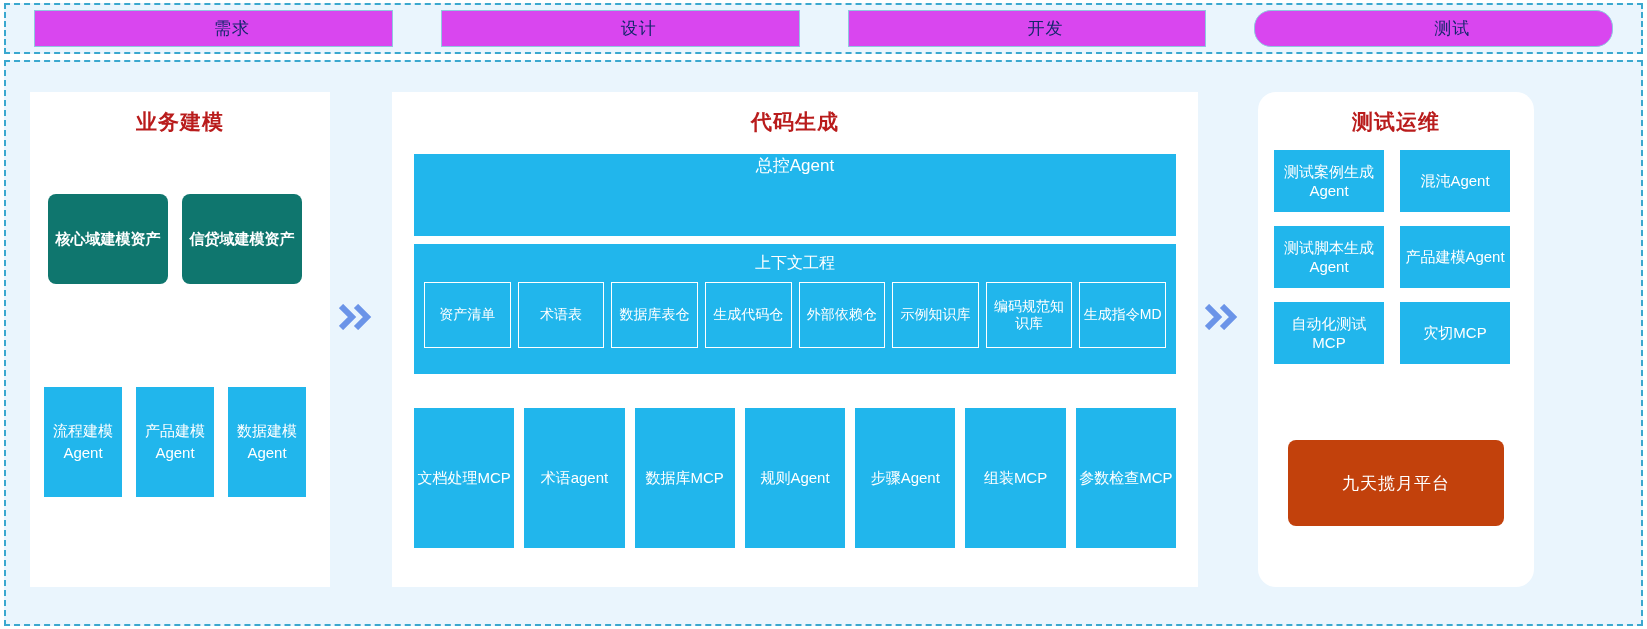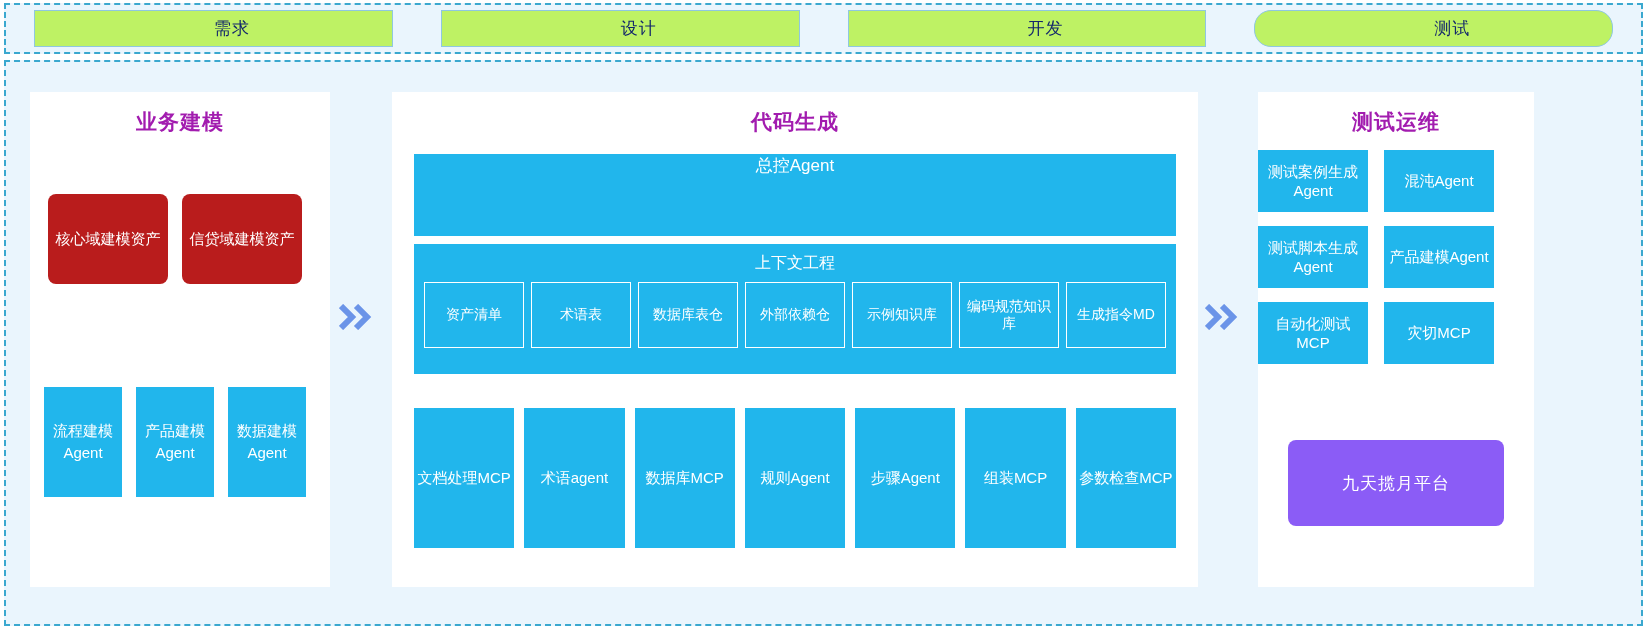--- a/index.html
+++ b/index.html
@@ -20,21 +20,21 @@
     background: #eaf5fd;
     display: flex;
     align-items: center;
     justify-content: space-between;
     padding: 0 28px;
   }
   .phase-box {
     flex: 1 1 0;
     margin: 0 24px;
     height: 37px;
-    background: #bef264;
+    background: #d946ef;
     border: 1px solid #8fc7e0;
     display: flex;
     align-items: center;
     justify-content: center;
     color: #12266b;
     font-size: 17px;
     letter-spacing: 1px;
     padding-left: 37px;
   }
   .phase-box:first-child { margin-left: 0; }
@@ -52,45 +52,46 @@
   .panel {
     position: absolute;
     top: 30px;
     background: #ffffff;
     height: 495px;
   }
   .panel-title {
     text-align: center;
     font-size: 21px;
     font-weight: bold;
-    color: #a21caf;
+    color: #b91c1c;
     margin-top: 16px;
     letter-spacing: 1px;
   }
 
   
   .panel-left { left: 24px; width: 300px; }
   .asset-row {
     position: absolute;
     left: 18px; top: 102px;
     display: flex;
     gap: 14px;
   }
   .asset-box {
     width: 120px; height: 90px;
-    background: #b91c1c;
+    background: #0f766e;
     border-radius: 8px;
     color: #ffffff;
     font-size: 15px;
     line-height: 1.35;
     display: flex;
     align-items: center;
     justify-content: center;
     text-align: center;
     padding: 0 6px;
+    font-weight: bold;
   }
   .agent-row {
     position: absolute;
     left: 14px; top: 295px;
     display: flex;
     gap: 14px;
   }
   .agent-box {
     width: 78px; height: 110px;
     background: #21b6ec;
@@ -162,24 +163,24 @@
     font-size: 15px;
     line-height: 1.35;
     display: flex;
     align-items: center;
     justify-content: center;
     text-align: center;
     padding: 0 3px;
   }
 
   
-  .panel-right { left: 1252px; width: 276px; }
+  .panel-right { left: 1252px; width: 276px; border-radius: 18px; }
   .test-grid {
     position: absolute;
-    left: 0; top: 58px;
+    left: 16px; top: 58px;
     width: 244px;
     display: grid;
     grid-template-columns: 110px 110px;
     gap: 14px 16px;
   }
   .test-box {
     height: 62px;
     background: #21b6ec;
     color: #ffffff;
     font-size: 15px;
@@ -187,21 +188,21 @@
     display: flex;
     align-items: center;
     justify-content: center;
     text-align: center;
     padding: 0 4px;
   }
   .platform-box {
     position: absolute;
     left: 30px; top: 348px;
     width: 216px; height: 86px;
-    background: #8b5cf6;
+    background: #c2410c;
     border-radius: 8px;
     color: #ffffff;
     font-size: 17px;
     display: flex;
     align-items: center;
     justify-content: center;
     letter-spacing: 1px;
   }
 
   
@@ -284,20 +285,23 @@
           <div class="context-item">
             <span>资产清单</span>
           </div>
           <div class="context-item">
             <span>术语表</span>
           </div>
           <div class="context-item">
             <span>数据库表仓</span>
           </div>
           <div class="context-item">
+            <span>生成代码仓</span>
+          </div>
+          <div class="context-item">
             <span>外部依赖仓</span>
           </div>
           <div class="context-item">
             <span>示例知识库</span>
           </div>
           <div class="context-item">
             <span>编码规范知识库</span>
           </div>
           <div class="context-item">
             <span>生成指令MD</span>

